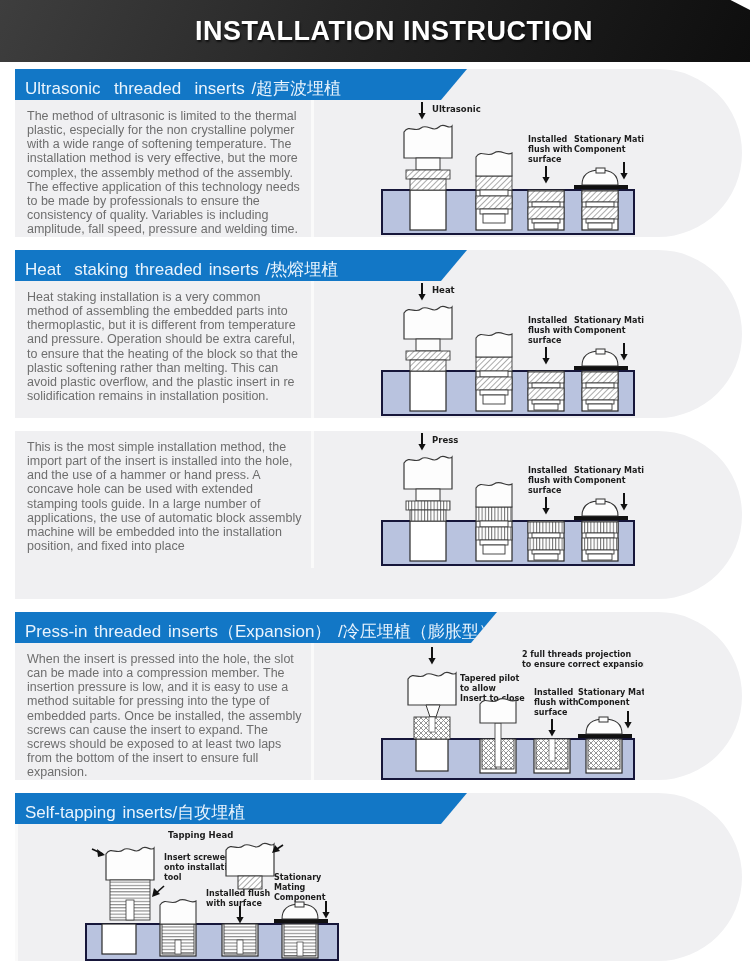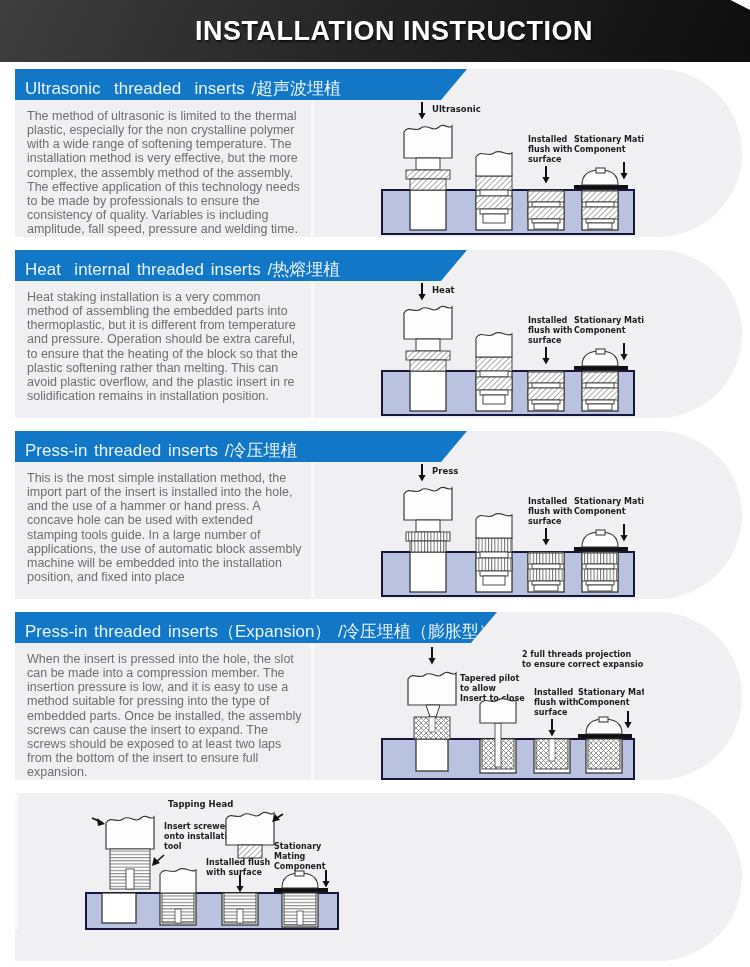--- a/index.html
+++ b/index.html
@@ -150,21 +150,21 @@
             <path d="M206,85 Q206,70 224,70 Q242,70 242,85 Z" fill="#fdfdfd" stroke="#333333" stroke-width="1.1"></path>
             <rect x="220" y="68" width="9" height="5" fill="#fdfdfd" stroke="#333333" stroke-width="1"></rect>
           </g>
         </svg>
       </div>
     </div>
   </section>
 
   <section class="sec sec2">
     <div class="banner">
-      <span>Heat  internal threaded inserts /热熔埋植</span>
+      <span>Heat  staking threaded inserts /热熔埋植</span>
     </div>
     <div class="secbody">
       <p class="text-col">Heat staking installation is a very common method of assembling the embedded parts into thermoplastic, but it is different from temperature and pressure. Operation should be extra careful, to ensure that the heating of the block so that the plastic softening rather than melting. This can avoid plastic overflow, and the plastic insert in re solidification remains in installation position.</p>
       <div class="vdiv"></div>
       <div class="diag">
         <svg width="268" height="137" viewBox="0 0 268 137">
           <use href="#arr" x="46" y="2"></use>
           <text class="tl" x="56" y="12">Heat</text>
           <use href="#tool" x="28" y="22"></use>
           <rect x="40" y="58" width="24" height="12" fill="#fdfdfd" stroke="#3a3a3a"></rect>
@@ -210,23 +210,20 @@
           <g>
             <path d="M206,85 Q206,70 224,70 Q242,70 242,85 Z" fill="#fdfdfd" stroke="#333333" stroke-width="1.1"></path>
             <rect x="220" y="68" width="9" height="5" fill="#fdfdfd" stroke="#333333" stroke-width="1"></rect>
           </g>
         </svg>
       </div>
     </div>
   </section>
 
   <section class="sec sec3">
-    <div class="banner">
-      <span>Press-in threaded inserts /冷压埋植</span>
-    </div>
     <div class="secbody">
       <p class="text-col">This is the most simple installation method, the import part of the insert is installed into the hole, and the use of a hammer or hand press. A concave hole can be used with extended stamping tools guide. In a large number of applications, the use of automatic block assembly machine will be embedded into the installation position, and fixed into place</p>
       <div class="vdiv"></div>
       <div class="diag">
         <svg width="268" height="137" viewBox="0 0 268 137">
           <use href="#arr" x="46" y="2"></use>
           <text class="tl" x="56" y="12">Press</text>
           <use href="#tool" x="28" y="22"></use>
           <rect x="40" y="58" width="24" height="12" fill="#fdfdfd" stroke="#3a3a3a"></rect>
           <rect x="6" y="90" width="252" height="44" fill="#b9c3df" stroke="#16163a" stroke-width="2"></rect>
@@ -324,20 +321,23 @@
           <g>
             <path d="M210,91 Q210,76 228,76 Q246,76 246,91 Z" fill="#fdfdfd" stroke="#333333" stroke-width="1.1"></path>
             <rect x="223" y="74" width="9" height="5" fill="#fdfdfd" stroke="#333333" stroke-width="1"></rect>
           </g>
         </svg>
       </div>
     </div>
   </section>
 
   <section class="sec sec5">
+    <div class="banner">
+      <span>Self-tapping inserts/自攻埋植</span>
+    </div>
     <div class="secbody">
       <div class="vdiv"></div>
       <div class="diag">
         <svg width="268" height="137" viewBox="0 0 268 137">
           <text class="tl" x="88" y="14">Tapping Head</text>
           <g>
             <line x1="12" y1="25" x2="23" y2="30" stroke="#111111" stroke-width="1.6"></line>
             <polygon points="25,31 17,25 18,33" fill="#111111"></polygon>
           </g>
           <use href="#tool" x="26" y="20"></use>

